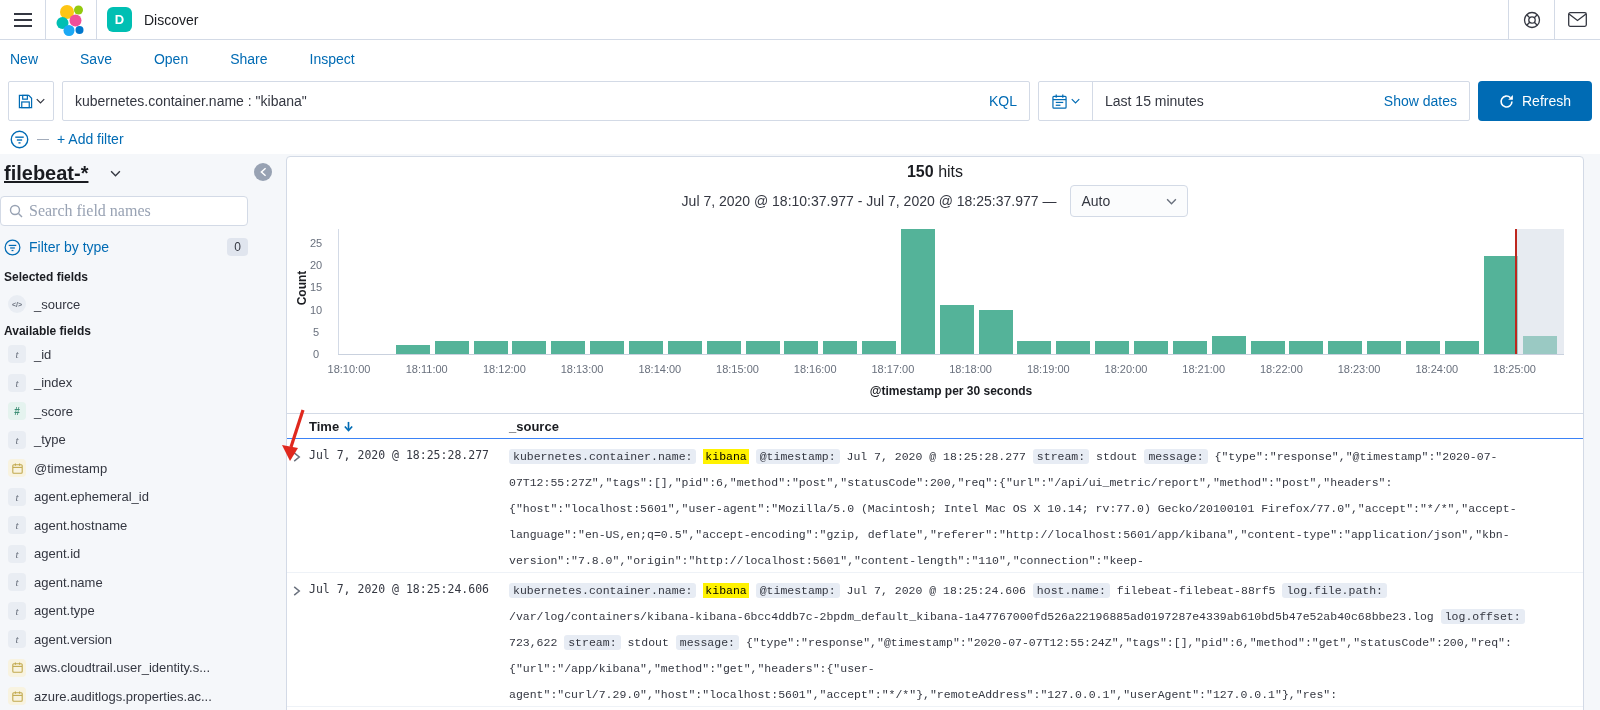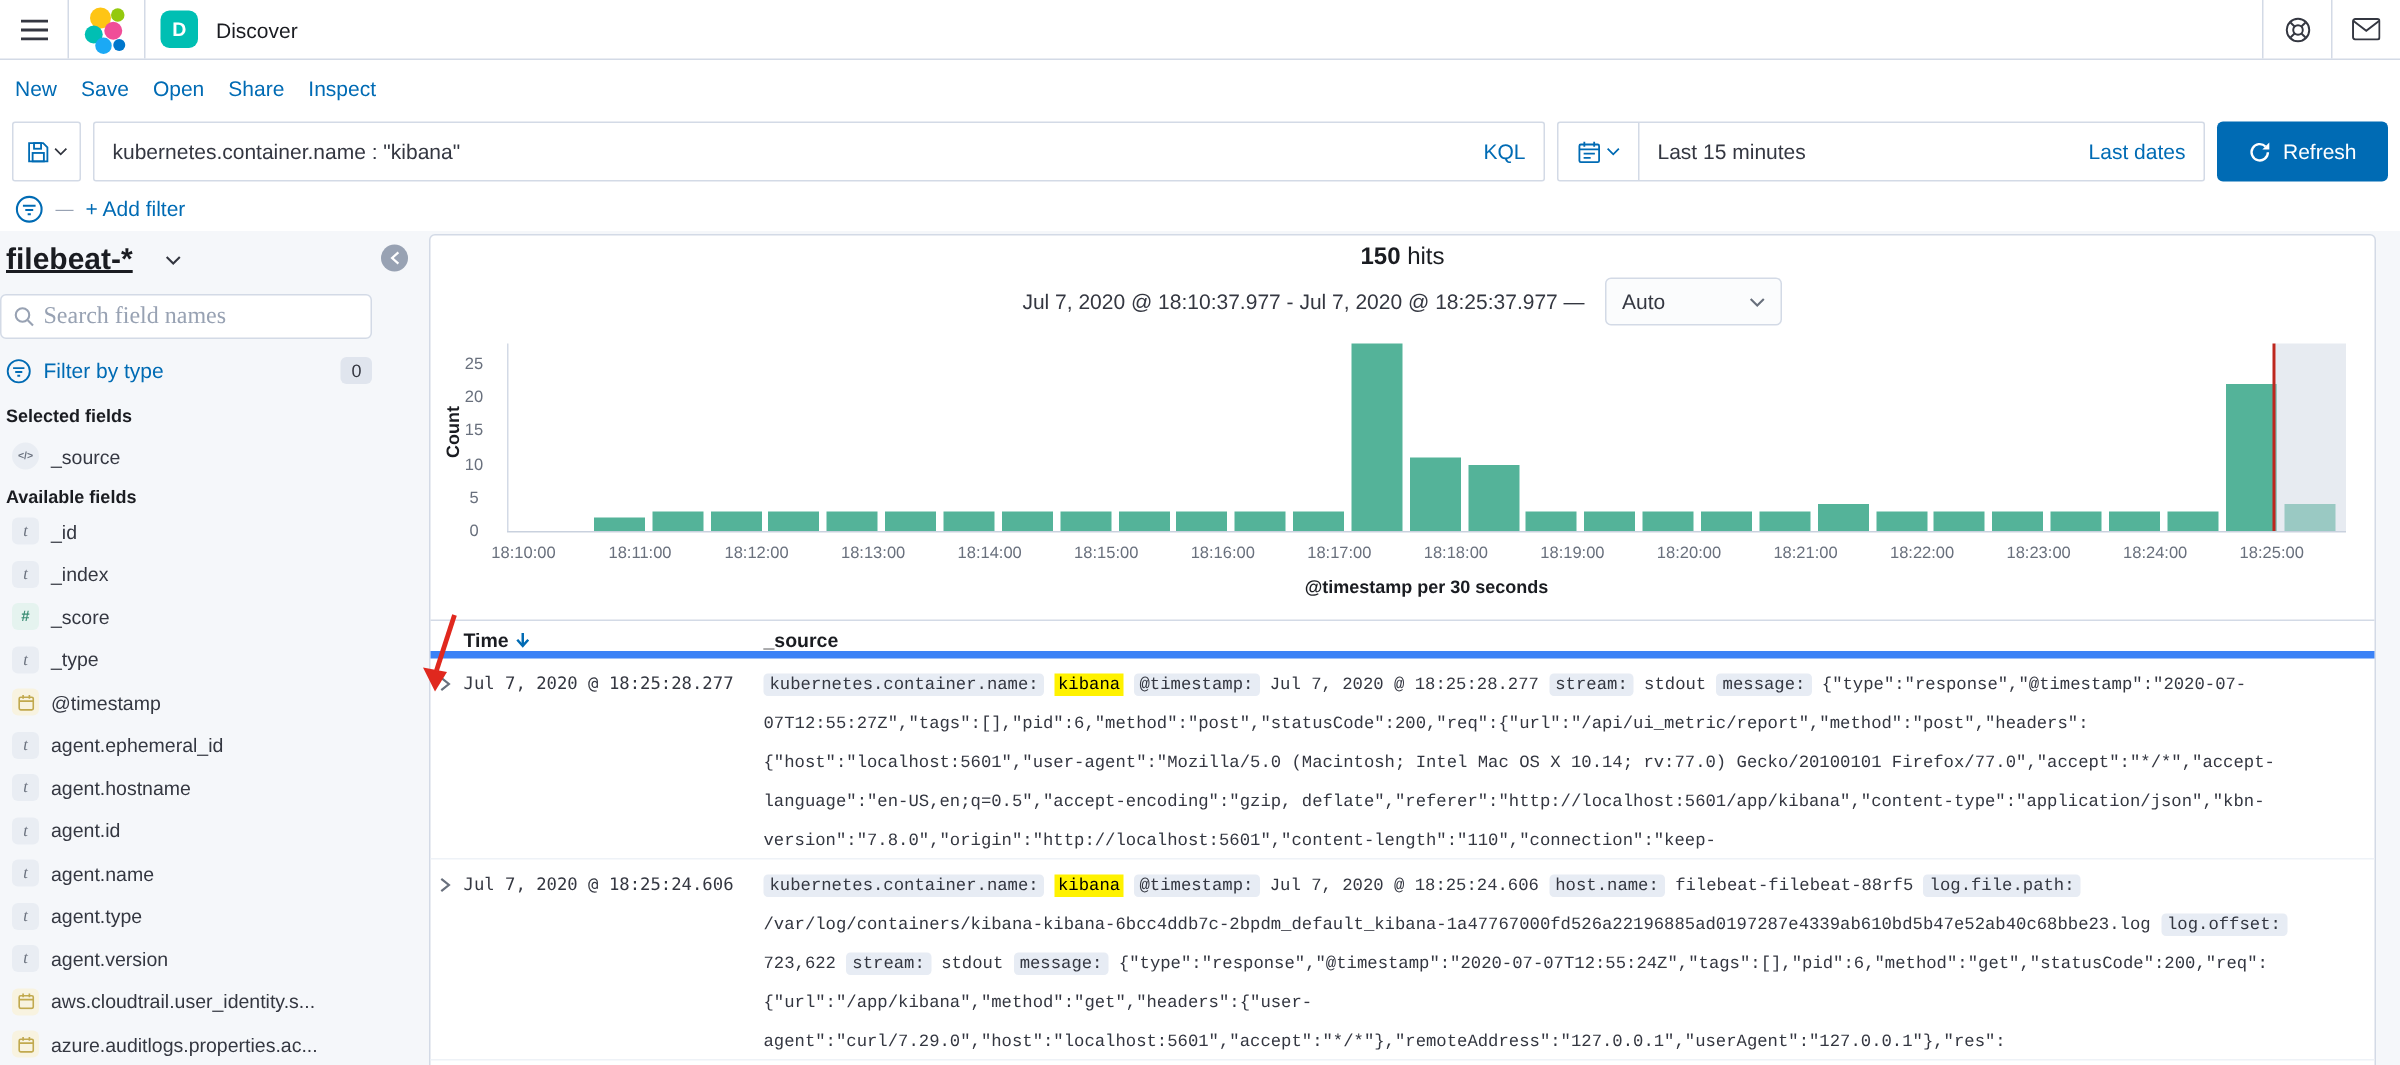--- a/index.html
+++ b/index.html
@@ -11,21 +11,21 @@
   .top-bar { height:40px; display:flex; align-items:stretch; border-bottom:1px solid #D3DAE6; background:#fff; }
   .tb-cell { display:flex; align-items:center; padding:0 10px; }
   .tb-border-r { border-right:1px solid #D3DAE6; }
   .tb-border-l { border-left:1px solid #D3DAE6; }
   .app-badge { width:25px; height:25px; border-radius:6px; background:var(--teal,#00BFB3); color:#fff;
     font-weight:bold; font-size:13px; display:flex; align-items:center; justify-content:center; }
   .app-title { font-size:14px; font-weight:500; color:#1A1C21; padding-left:12px; }
   .tb-spacer { flex:1; }
   .icon-btn { width:46px; display:flex; align-items:center; justify-content:center; cursor:pointer; }
 
-  .menu-row { height:38px; display:flex; align-items:center; gap:16px; padding-left:10px; background:#fff; }
+  .menu-row { height:38px; display:flex; align-items:center; gap:42px; padding-left:10px; background:#fff; }
   .menu-link { font-size:14px; color:var(--blue,#006BB4); cursor:pointer; }
 
   .query-row { height:46px; display:flex; align-items:center; padding:0 8px; gap:8px; background:#fff; }
   .save-query-btn { width:46px; height:40px; border:1px solid #D3DAE6; border-radius:2px; background:#fff;
     display:flex; align-items:center; justify-content:center; gap:3px; cursor:pointer; }
   .query-input-wrap { flex:1; height:40px; border:1px solid #D3DAE6; border-radius:2px; background:#fff;
     display:flex; align-items:center; padding:0 12px; }
   .query-input { flex:1; border:none; outline:none; font-size:14px; color:#343741; background:transparent;
     font-family:"Liberation Sans", sans-serif; }
   .kql-label { font-size:14px; color:var(--blue,#006BB4); padding-left:10px; cursor:pointer; }
@@ -88,21 +88,21 @@
   .plot-axis-v { position:absolute; left:51px; top:6px; height:125px; border-left:1px solid #D3DAE6; }
   .plot-axis-h { position:absolute; left:51px; top:131px; width:1226px; border-top:1px solid #C9D1DE; }
   .bar { position:absolute; background:var(--green,#54B399); cursor:crosshair; }
   .gray-region { position:absolute; top:6px; height:125px; background:var(--gray,#D3DAE6); opacity:0.55; }
   .now-line { position:absolute; top:6px; height:125px; width:2px; background:var(--red,#BD271E); z-index:3; }
   .x-tick { position:absolute; top:140px; width:70px; margin-left:-35px; text-align:center; font-size:11px; color:#69707D; }
   .xlabel { position:absolute; top:161px; left:51px; width:1226px; text-align:center; font-size:12px;
     font-weight:bold; color:#1A1C21; }
 
   .doc-table { position:absolute; left:0; top:256px; width:100%; }
-  .dt-header { height:26px; border-top:1px solid #D3DAE6; border-bottom:5px solid #3b82f6; position:relative; }
+  .dt-header { height:26px; border-top:1px solid #D3DAE6; border-bottom:1px solid #3b82f6; position:relative; }
   .dt-header .h-time { position:absolute; left:22px; top:5px; font-size:13px; font-weight:bold; color:#1A1C21;
     display:flex; align-items:center; gap:4px; cursor:pointer; }
   .dt-header .h-source { position:absolute; left:222px; top:5px; font-size:13px; font-weight:bold; color:#1A1C21; }
   .doc-row { position:relative; border-bottom:1px solid #EEF2F7; min-height:134px; }
   .row-caret { position:absolute; left:4px; top:10px; cursor:pointer; }
   .row-time { position:absolute; left:22px; top:9px; font-size:11.5px; color:#343741; white-space:nowrap; }
   .row-source { position:absolute; left:222px; top:5px; width:1066px; font-size:11.5px; line-height:26px;
     color:#343741; overflow-wrap:break-word; word-break:break-word;font-family:Liberation Mono, monospace; }
   .src-badge { background:#E7ECF4; border-radius:3px; padding:1px 4px; }
   .src-hl { background:var(--yellow,#FFF200); padding:1px 2px; }
@@ -184,21 +184,21 @@
           <line x1="11.5" y1="0.5" x2="11.5" y2="4"></line>
           <line x1="1" y1="6" x2="15" y2="6"></line>
         <line x1="4" y1="9" x2="12" y2="9"></line>
           <line x1="4" y1="12" x2="9" y2="12"></line>
       </svg>
       <svg width="9" height="6" viewBox="0 0 12 8" fill="none" stroke="#006BB4" stroke-width="1.6">
         <polyline points="1,1.5 6,6.5 11,1.5"></polyline>
       </svg>
     </div>
     <div class="dp-text">Last 15 minutes</div>
-    <div class="dp-show">Last dates</div>
+    <div class="dp-show">Show dates</div>
   </div>
   <button class="refresh-btn">
     <svg width="15" height="15" viewBox="0 0 16 16">
       <path d="M13.8 8 a5.8 5.8 0 1 1 -1.7 -4.1" fill="none" stroke="#fff" stroke-width="1.7"></path>
       <polygon points="14.8,1 14.8,6 9.8,6" fill="#fff"></polygon>
     </svg>
     <span>Refresh</span>
   </button>
 </div>
 

